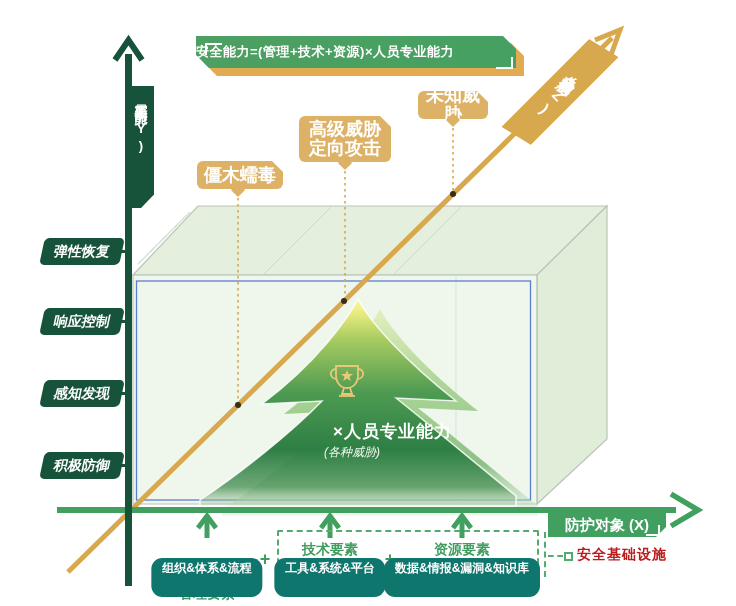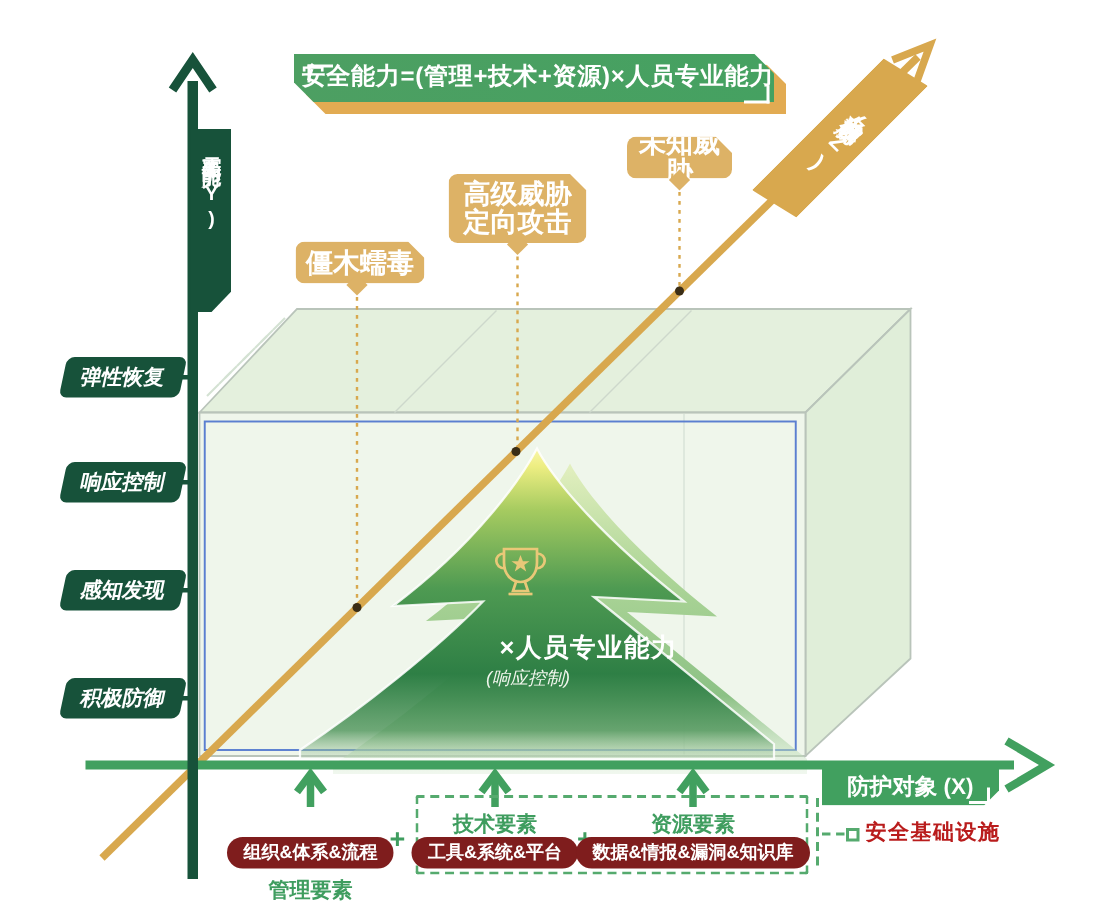--- a/index.html
+++ b/index.html
@@ -10,21 +10,21 @@
   .abs{position:absolute;}
   
   .banner-gold{
     left:204px;top:43px;width:320px;height:33px;background:#e2ab52;
     clip-path:polygon(0 0,calc(100% - 13px) 0,100% 13px,100% 100%,13px 100%,0 calc(100% - 13px));
   }
   .banner-green{
     left:196px;top:36px;width:320px;height:32px;
     background:linear-gradient(90deg,#4d9f62,#45a161);
     clip-path:polygon(0 0,calc(100% - 13px) 0,100% 13px,100% 100%,13px 100%,0 calc(100% - 13px));
-    color:#fff;font-size:16px;font-weight:bold;text-align:right;line-height:32px;letter-spacing:.5px;
+    color:#fff;font-size:13px;font-weight:bold;text-align:left;line-height:32px;letter-spacing:.5px;
   }
   .corner-tl{left:205px;top:43px;width:15px;height:10px;border-top:2px solid #fff;border-left:2px solid #fff;}
   .corner-br{left:496px;top:57px;width:15px;height:10px;border-bottom:2px solid #fff;border-right:2px solid #fff;}
   
   .y-ribbon{
     left:127px;top:86px;width:27px;height:122px;background:#17523a;
     clip-path:polygon(0 0,100% 0,100% 89%,52% 100%,0 100%);
     display:flex;align-items:flex-start;justify-content:center;
   }
   .y-ribbon span{
@@ -59,22 +59,22 @@
   
   .x-banner{
     left:548px;top:512px;width:118px;height:25px;background:#41a05f;
     clip-path:polygon(0 0,100% 0,100% calc(100% - 10px),calc(100% - 10px) 100%,0 100%);
     color:#fff;font-size:15px;font-weight:bold;text-align:center;line-height:25px;
   }
   .x-banner-corner{left:646px;top:525px;width:12px;height:9px;border-bottom:2px solid #fff;border-right:2px solid #fff;}
   
   .factor-title{top:541px;transform:translateX(-50%);color:#3f9d5f;font-size:14px;font-weight:bold;white-space:nowrap;}
   .factor-pill{
-    top:558px;transform:translateX(-50%);background:#7f1d1d;color:#fff;font-size:12px;
-    line-height:21px;height:21px;padding:0 11px;border-radius:11px;white-space:nowrap;font-weight:bold;
+    top:558px;transform:translateX(-50%);background:#0f766e;color:#fff;font-size:12px;
+    line-height:21px;height:39px;padding:0 11px;border-radius:11px;white-space:nowrap;font-weight:bold;
   }
   .plus{top:549px;transform:translateX(-50%);color:#3f9d5f;font-size:18px;font-weight:bold;}
   .dashed-box{left:277px;top:530px;width:258px;height:49px;border:2px dashed #55aa6e;border-radius:2px;}
   .dash-v{left:544px;top:532px;height:45px;width:0;border-left:2px dashed #55aa6e;}
   .dash-h{left:548px;top:555px;width:15px;height:0;border-top:2px dashed #55aa6e;}
   .dash-square{left:564px;top:552px;width:5px;height:5px;border:2px solid #55aa6e;background:#fff;}
   .infra-label{left:577px;top:546px;color:#b91c1c;font-size:14px;font-weight:bold;letter-spacing:1px;}
   svg{position:absolute;left:0;top:0;}
 </style>
 </head>
@@ -206,21 +206,21 @@
 <div class="abs threat" style="left:418px;top:91px;width:70px;height:28px;">
   <span>未知威胁</span>
 </div>
 <div class="abs threat-tail" style="left:448px;top:115px;"></div>
 
 <div class="abs z-band">
   <span>各种威胁(Z)</span>
 </div>
 
 <div class="abs tree-label">×人员专业能力</div>
-<div class="abs tree-sublabel">(响应控制)</div>
+<div class="abs tree-sublabel">(各种威胁)</div>
 
 <div class="abs x-banner">防护对象 (X)</div>
 <div class="abs x-banner-corner"></div>
 
 <div class="abs dashed-box"></div>
 
 <div class="abs factor-title" style="left:207px;margin-top:44px;">管理要素</div>
 <div class="abs factor-pill" style="left:207px;">组织&amp;体系&amp;流程</div>
 
 <div class="abs plus" style="left:265px;">+</div>

